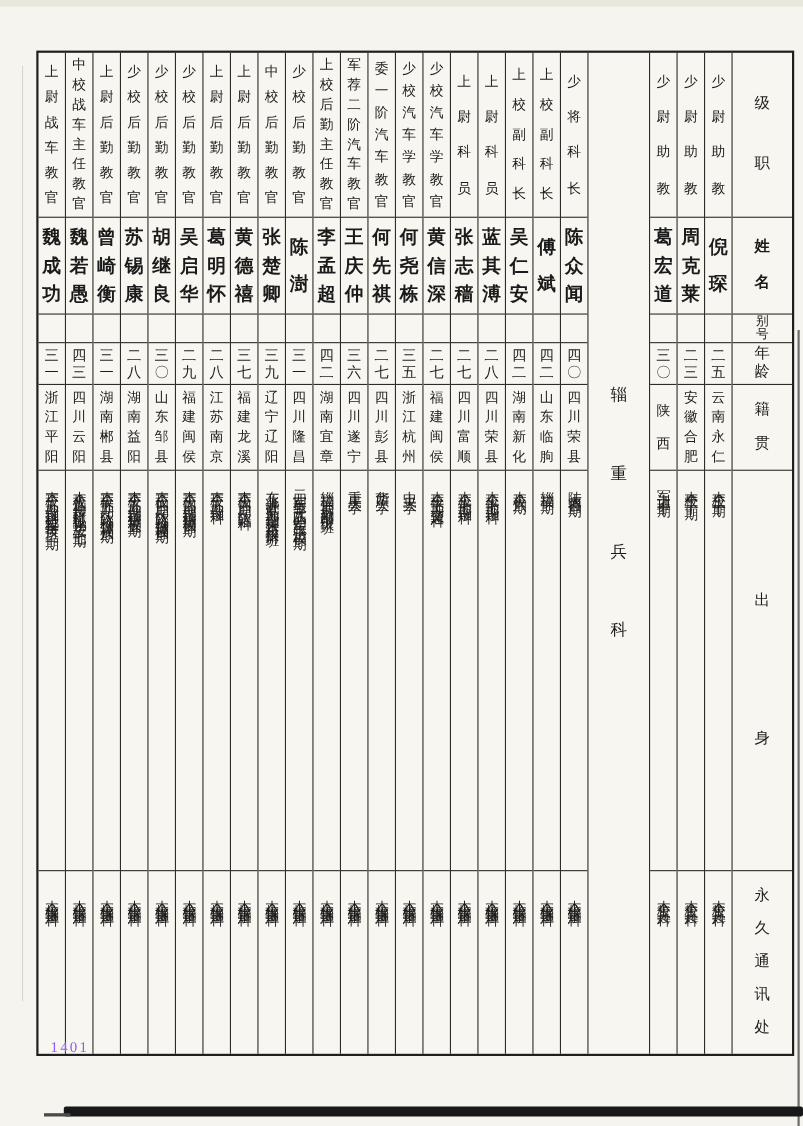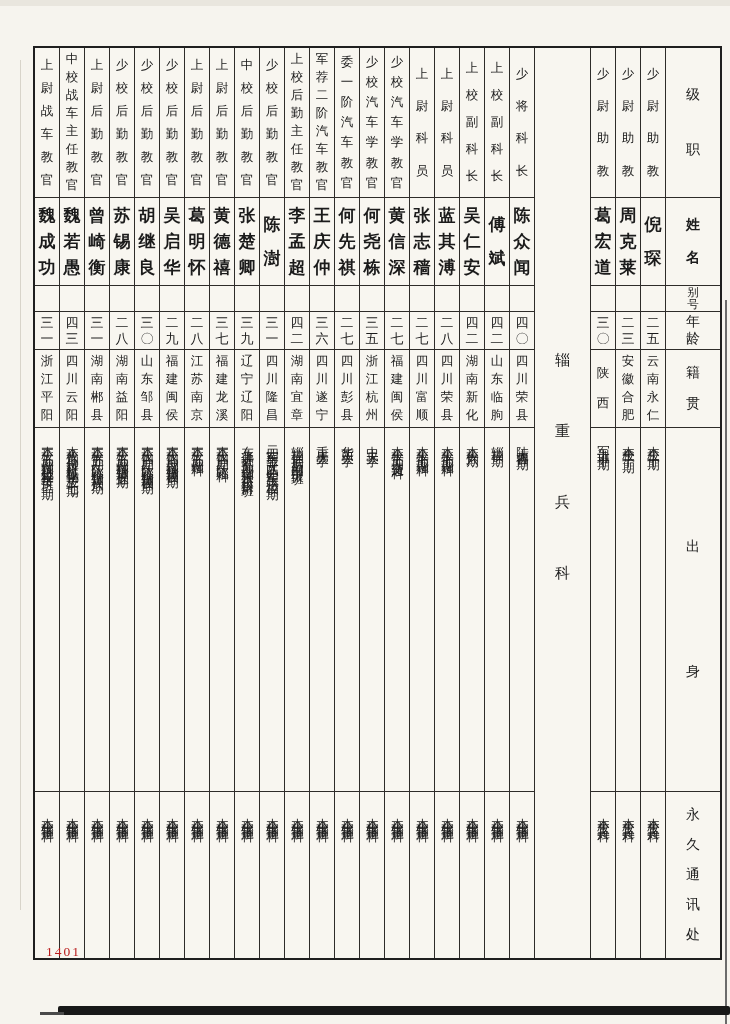--- a/index.html
+++ b/index.html
@@ -41,21 +41,21 @@
   .header-col .cell{font-size:14px;}
   .header-col .cell.alias{font-size:11.5px;}
   .sep-cell{
     flex:1 1 auto;border-bottom:none;display:flex;flex-direction:column;
     align-items:center;justify-content:flex-start;
     padding-top:305px;gap:56px;font-size:15px;box-sizing:border-box;
   }
   .sep-cell span{display:block;line-height:1;}
   .page-number{
     position:absolute;left:46px;top:944px;font-size:13.5px;
-    letter-spacing:2px;color:#b91c1c;
+    letter-spacing:2px;color:#8b5cf6;
     font-family:"Liberation Serif","DejaVu Serif",serif;
   }
   .artifact{position:absolute;background:#181818;}
   .bottom-bar{left:58px;top:1006px;width:672px;height:9px;border-radius:2px;}
   .bottom-tail{left:40px;top:1012px;width:24px;height:3px;background:#4a4a4a;}
   .right-line{left:725px;top:300px;width:2px;height:724px;background:#6b6b6b;}
   .left-line{left:20px;top:60px;width:1px;height:850px;background:#d8d4ca;}
   .top-shadow{left:0;top:0;width:730px;height:6px;background:#e9e6de;}
 </style>
 </head>

